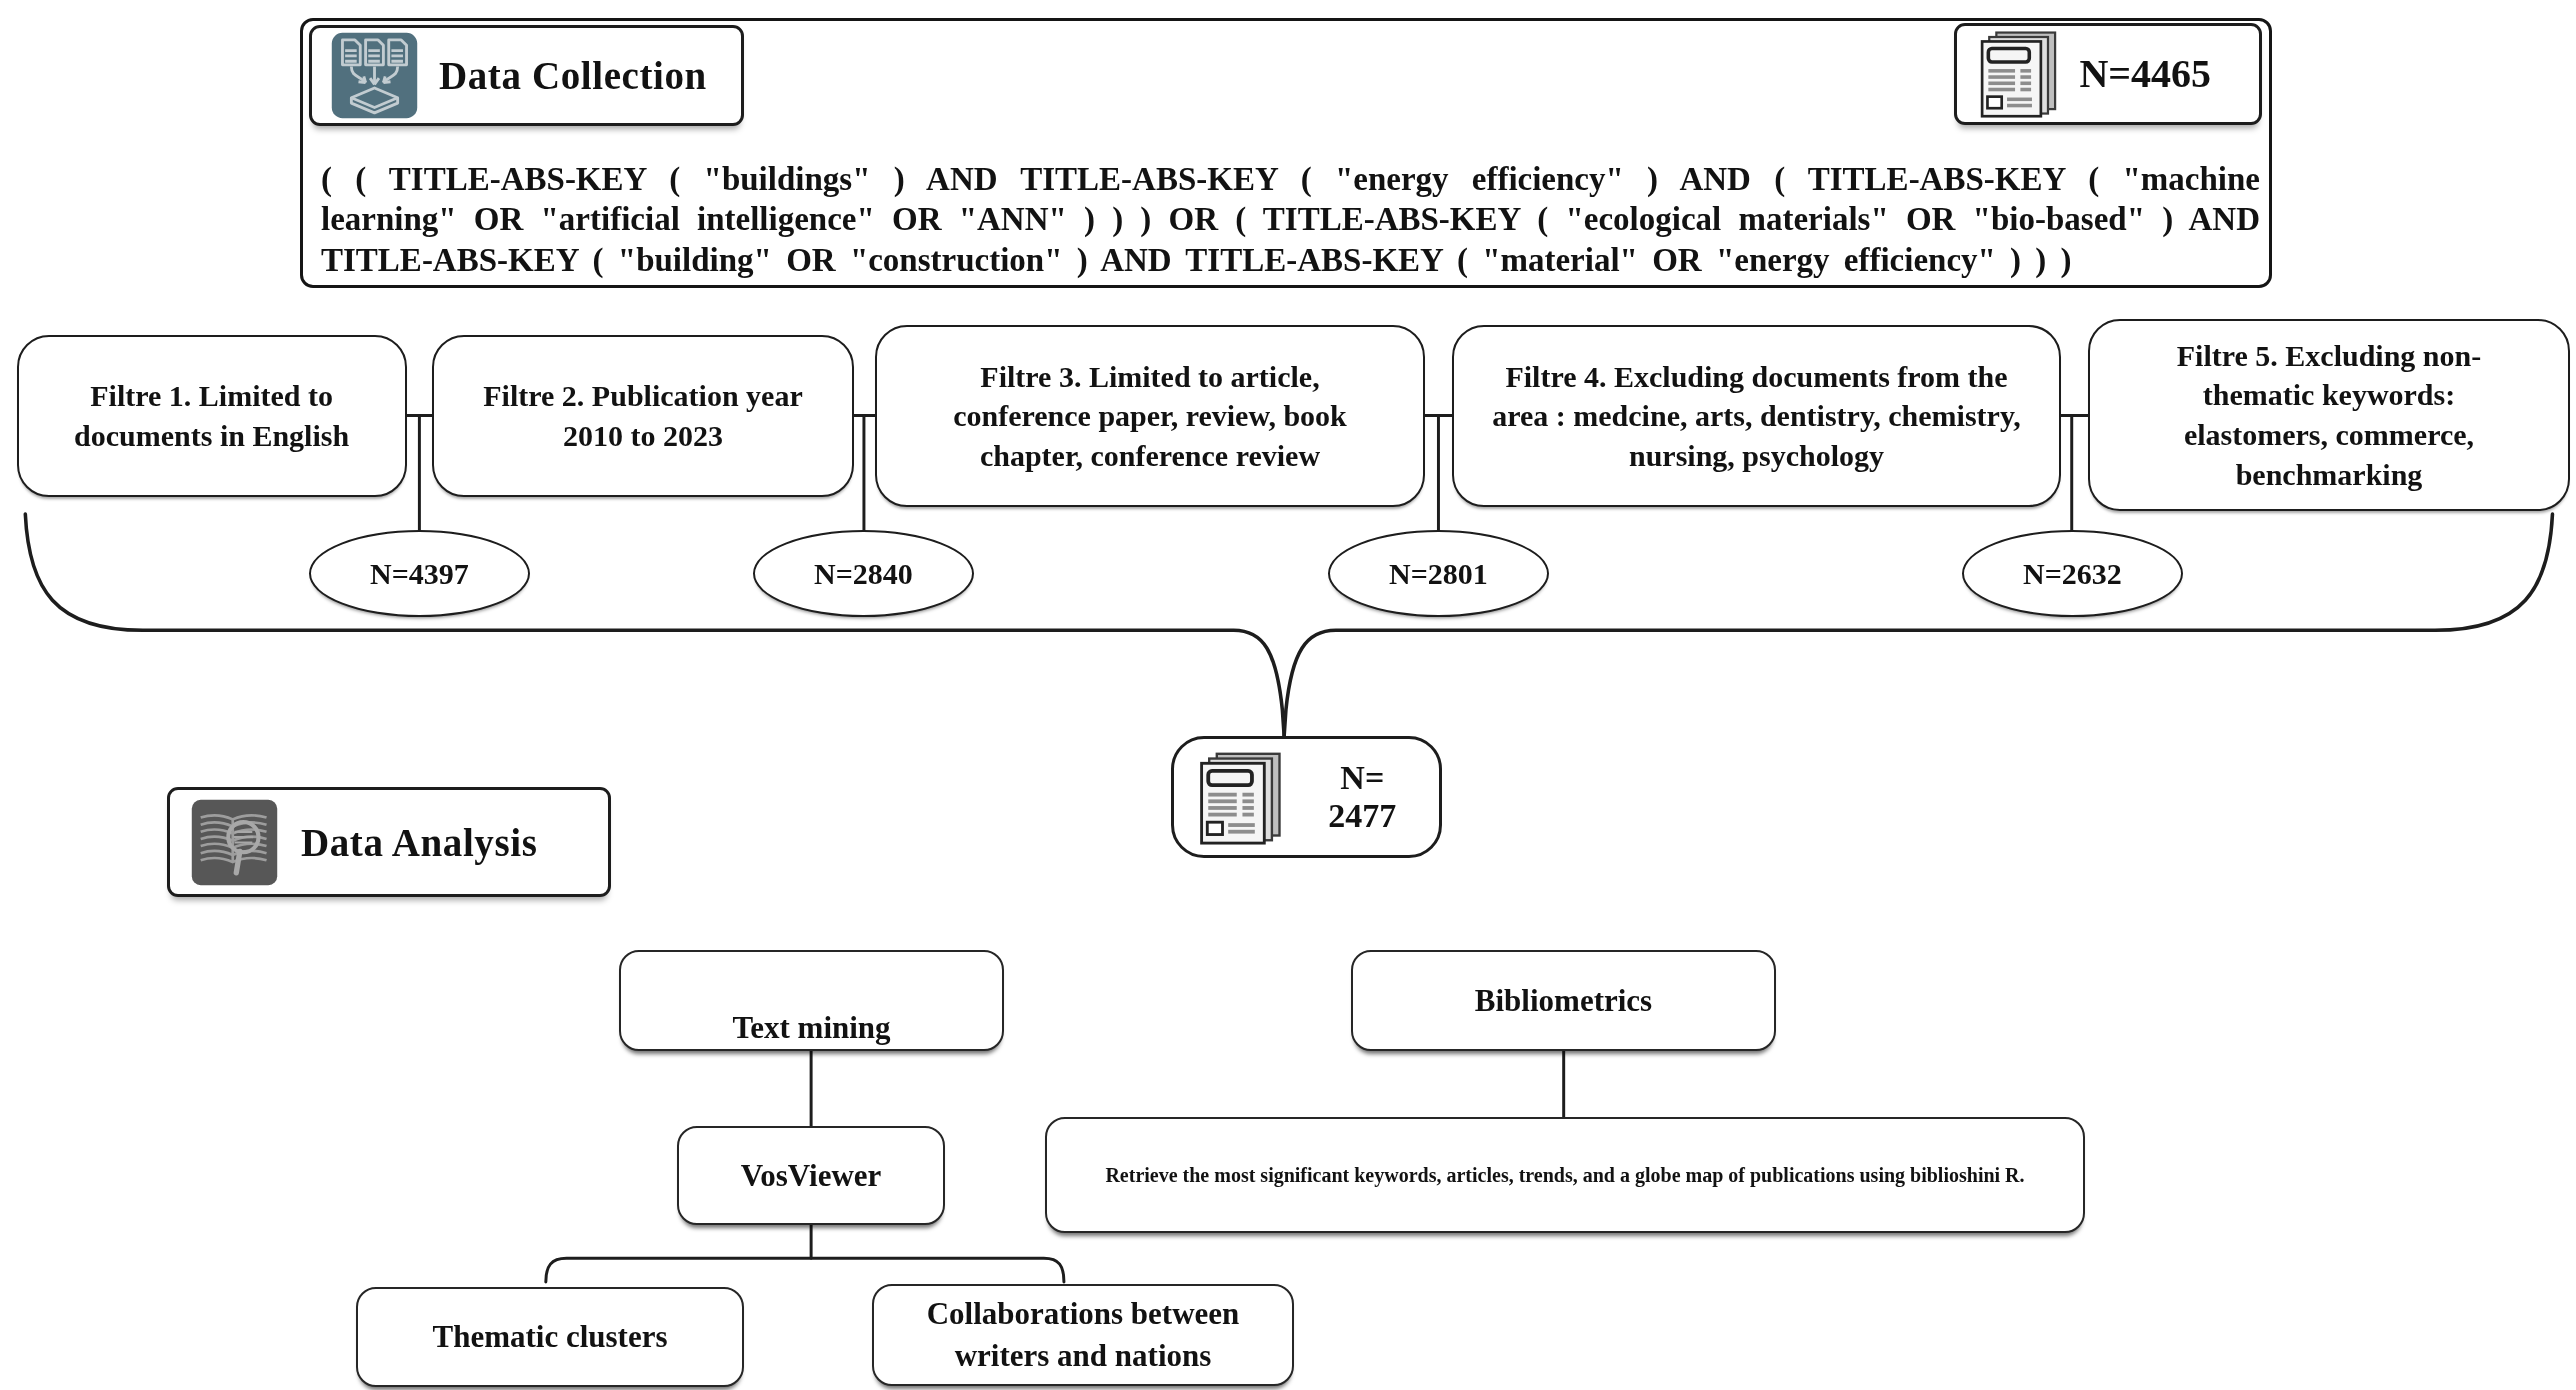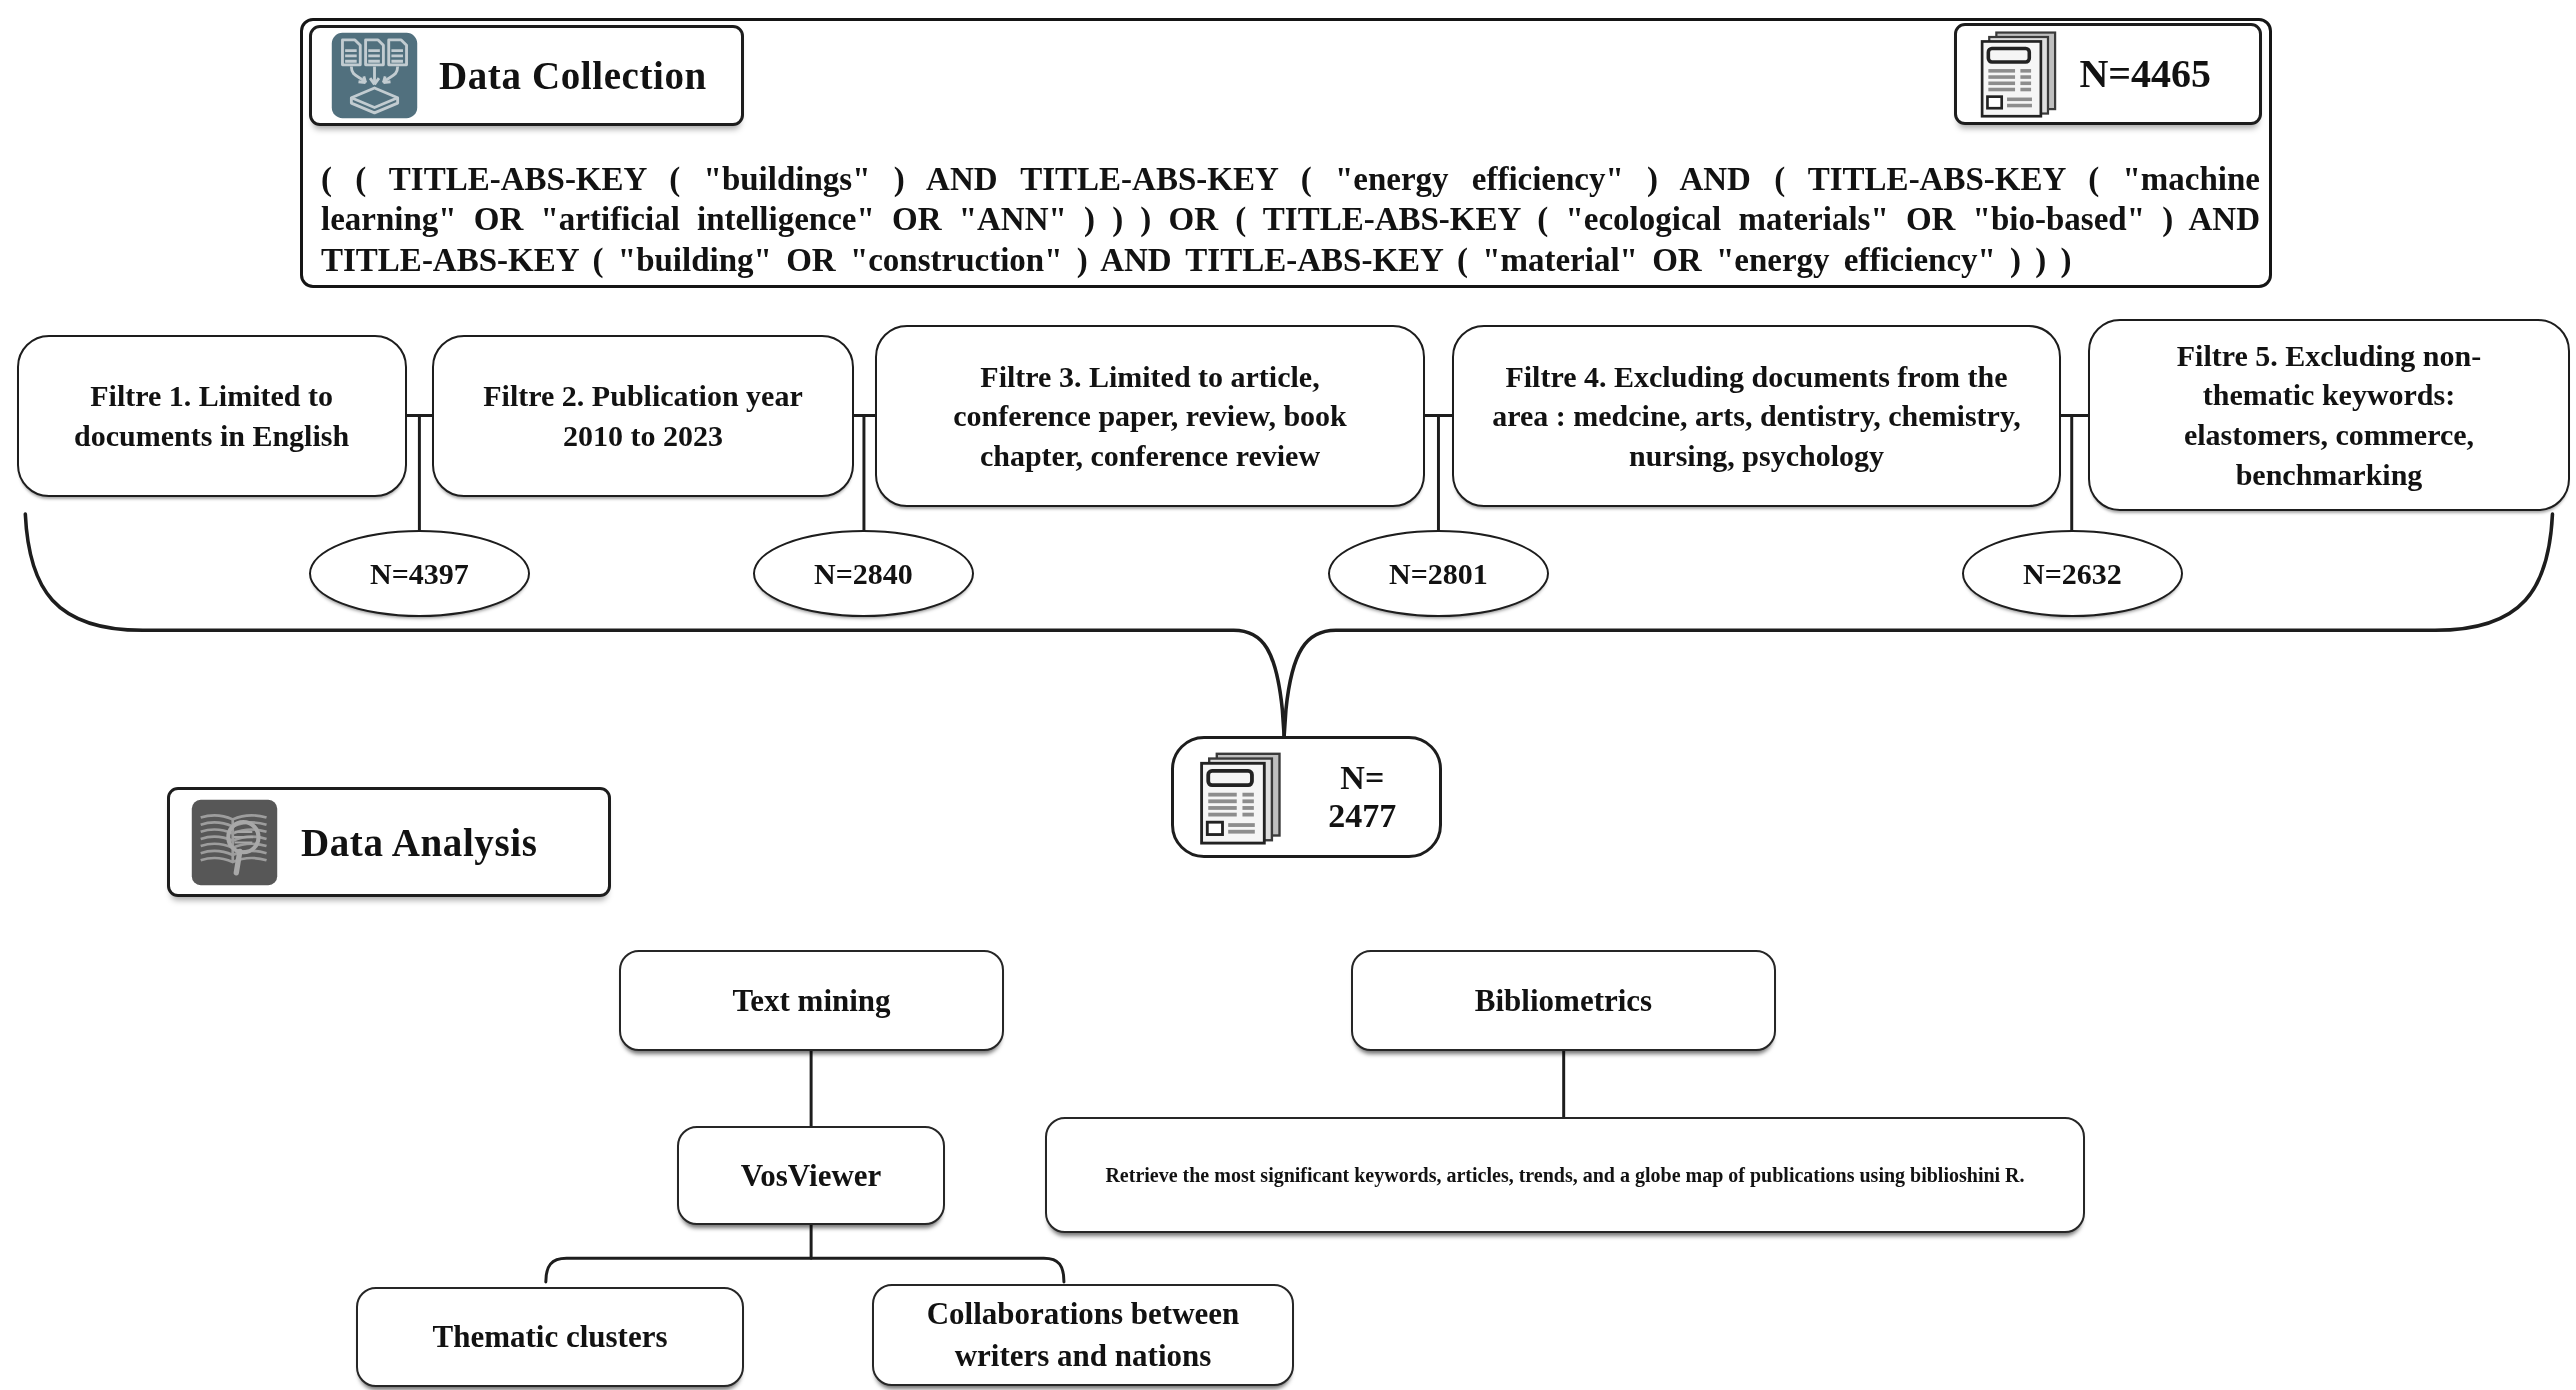--- a/index.html
+++ b/index.html
@@ -167,21 +167,21 @@
     </g>
     <circle cx="60" cy="44" r="17" fill="none" stroke="#a8a8a8" stroke-width="4.5"></circle>
     <g stroke="#a8a8a8" stroke-width="2.5">
         <path d="M50 38 h20 M49 44 h22 M50 50 h20"></path>
       </g>
     <path d="M56 60 L52 84" stroke="#a8a8a8" stroke-width="6" stroke-linecap="round"></path>
   </svg>
   <span class="ttl">Data Analysis</span>
 </div>
 
-<div class="abs box tree" style="left:619px;top:950px;width:385px;height:101px;">
+<div class="abs box tree" style="left:619px;top:950px;width:385px;height:101px;align-items:flex-end;">
   <span>Text mining</span>
 </div>
 
 <div class="abs box tree" style="left:1351px;top:950px;width:425px;height:101px;">
   <span>Bibliometrics</span>
 </div>
 
 <div class="abs box tree" style="left:677px;top:1126px;width:268px;height:99px;">
   <span>VosViewer</span>
 </div>

